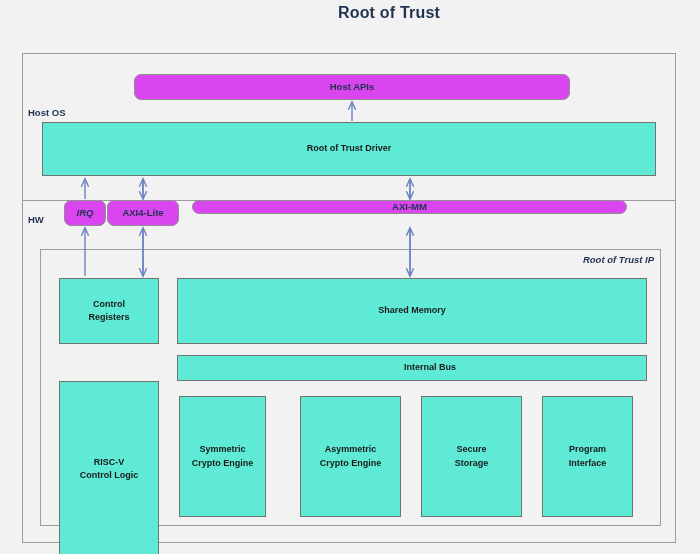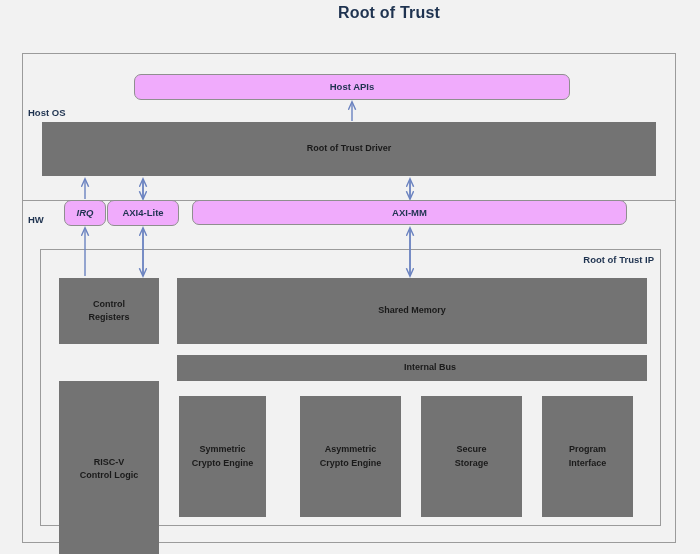--- a/index.html
+++ b/index.html
@@ -73,55 +73,56 @@
     box-sizing: border-box;
   }
   .ip-label {
     position: absolute;
     right: 46px;
     top: 254px;
     font-size: 9.5px;
     font-weight: bold;
     color: #1f3350;
     text-align: right;
+    font-style: italic;
   }
 
   
   .blk {
     position: absolute;
     box-sizing: border-box;
     display: flex;
     align-items: center;
     justify-content: center;
     text-align: center;
     font-size: 9px;
     font-weight: bold;
     line-height: 1.45;
     color: #1a1a1a;
   }
   .blk.orange {
-    background: #737373;
+    background: #5eead4;
     border: 1px solid #737373;
     text-align: center;
   }
   .blk.white {
-    background: #f0abfc;
+    background: #d946ef;
     border: 1px solid #8f8f8f;
     border-radius: 7px;
     color: #1f3350;
     font-size: 9.5px;
   }
 
   
   #host-apis      { left: 134px; top: 74px;  width: 436px; height: 26px; }
   #rot-driver     { left: 42px;  top: 122px; width: 614px; height: 54px; }
 
   #irq            { left: 64px;  top: 200px; width: 42px;  height: 26px; font-style: italic; }
   #axi4lite       { left: 107px; top: 200px; width: 72px;  height: 26px; }
-  #aximm          { left: 192px; top: 200px; width: 435px; height: 25px; }
+  #aximm          { left: 192px; top: 200px; width: 435px; height: 14px; }
 
   #ctrl-regs      { left: 59px;  top: 278px; width: 100px; height: 66px; }
   #shared-mem     { left: 177px; top: 278px; width: 470px; height: 66px; }
   #internal-bus   { left: 177px; top: 355px; width: 470px; height: 26px; padding-left: 36px; }
 
   #riscv          { left: 59px;  top: 381px; width: 100px; height: 176px; }
   #sym-crypto     { left: 179px; top: 396px; width: 87px; height: 121px; }
   #asym-crypto    { left: 300px; top: 396px; width: 101px; height: 121px; }
   #secure-storage { left: 421px; top: 396px; width: 101px; height: 121px; }
   #prog-iface     { left: 542px; top: 396px; width: 91px; height: 121px; }

